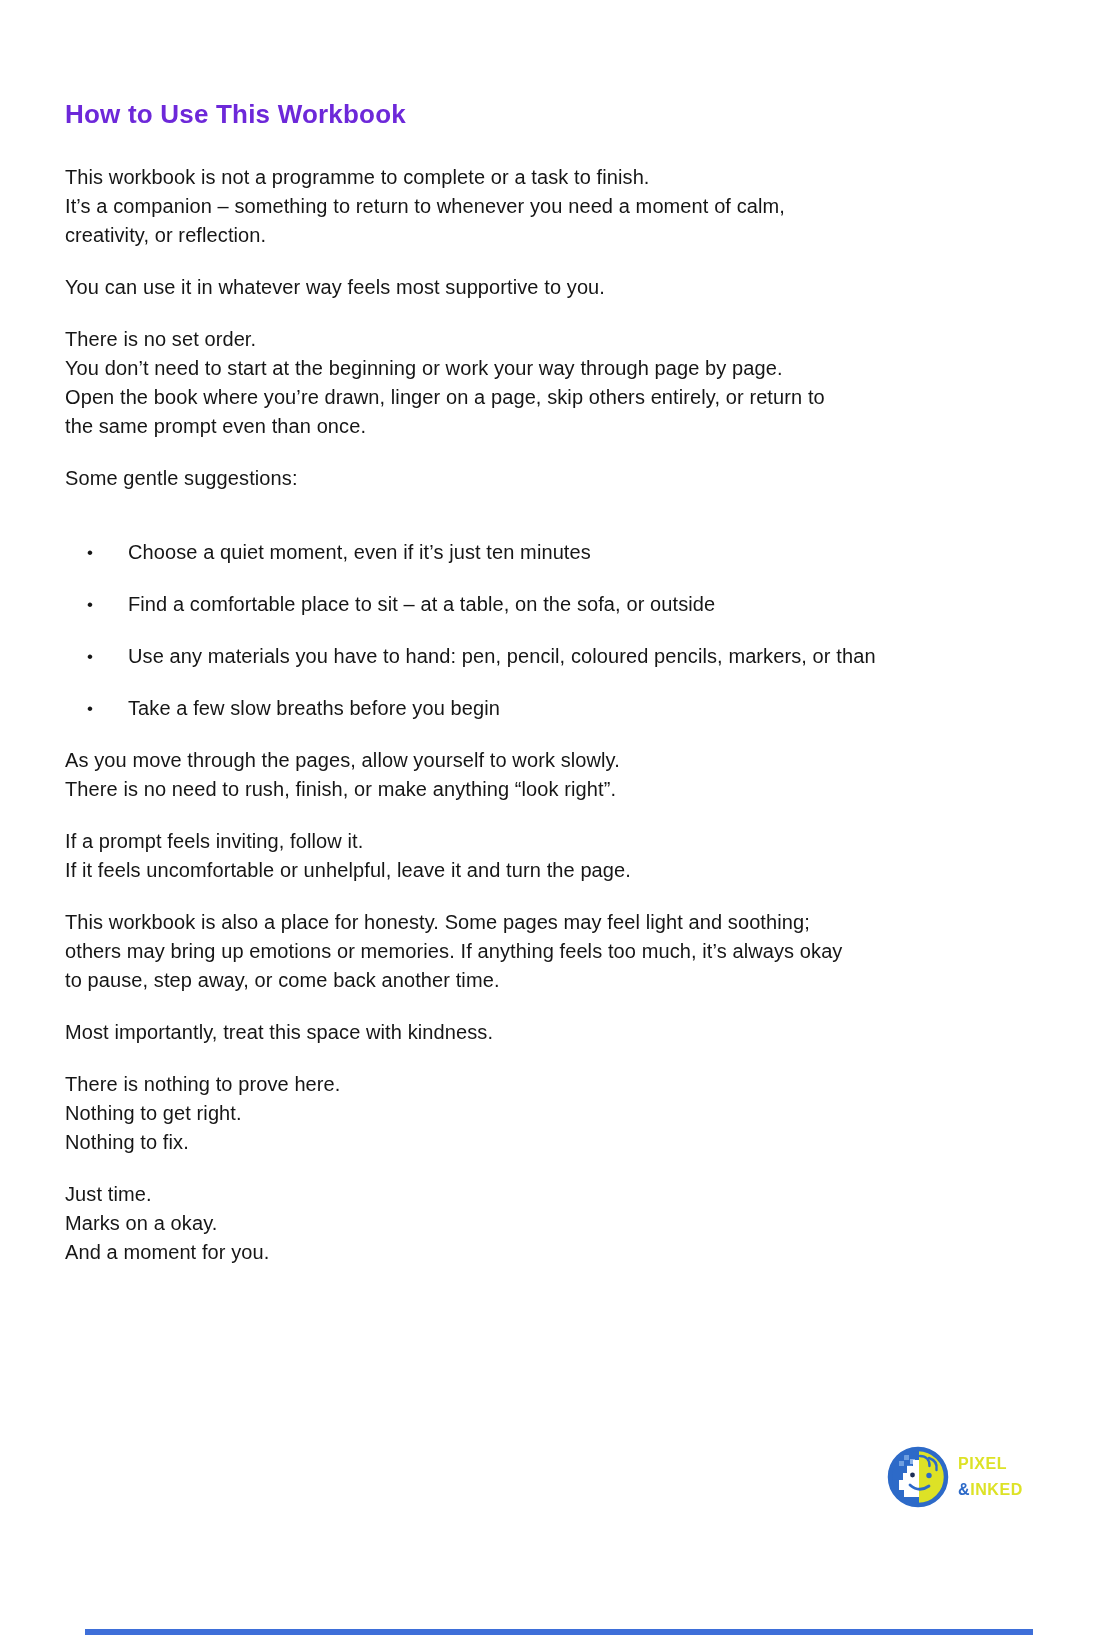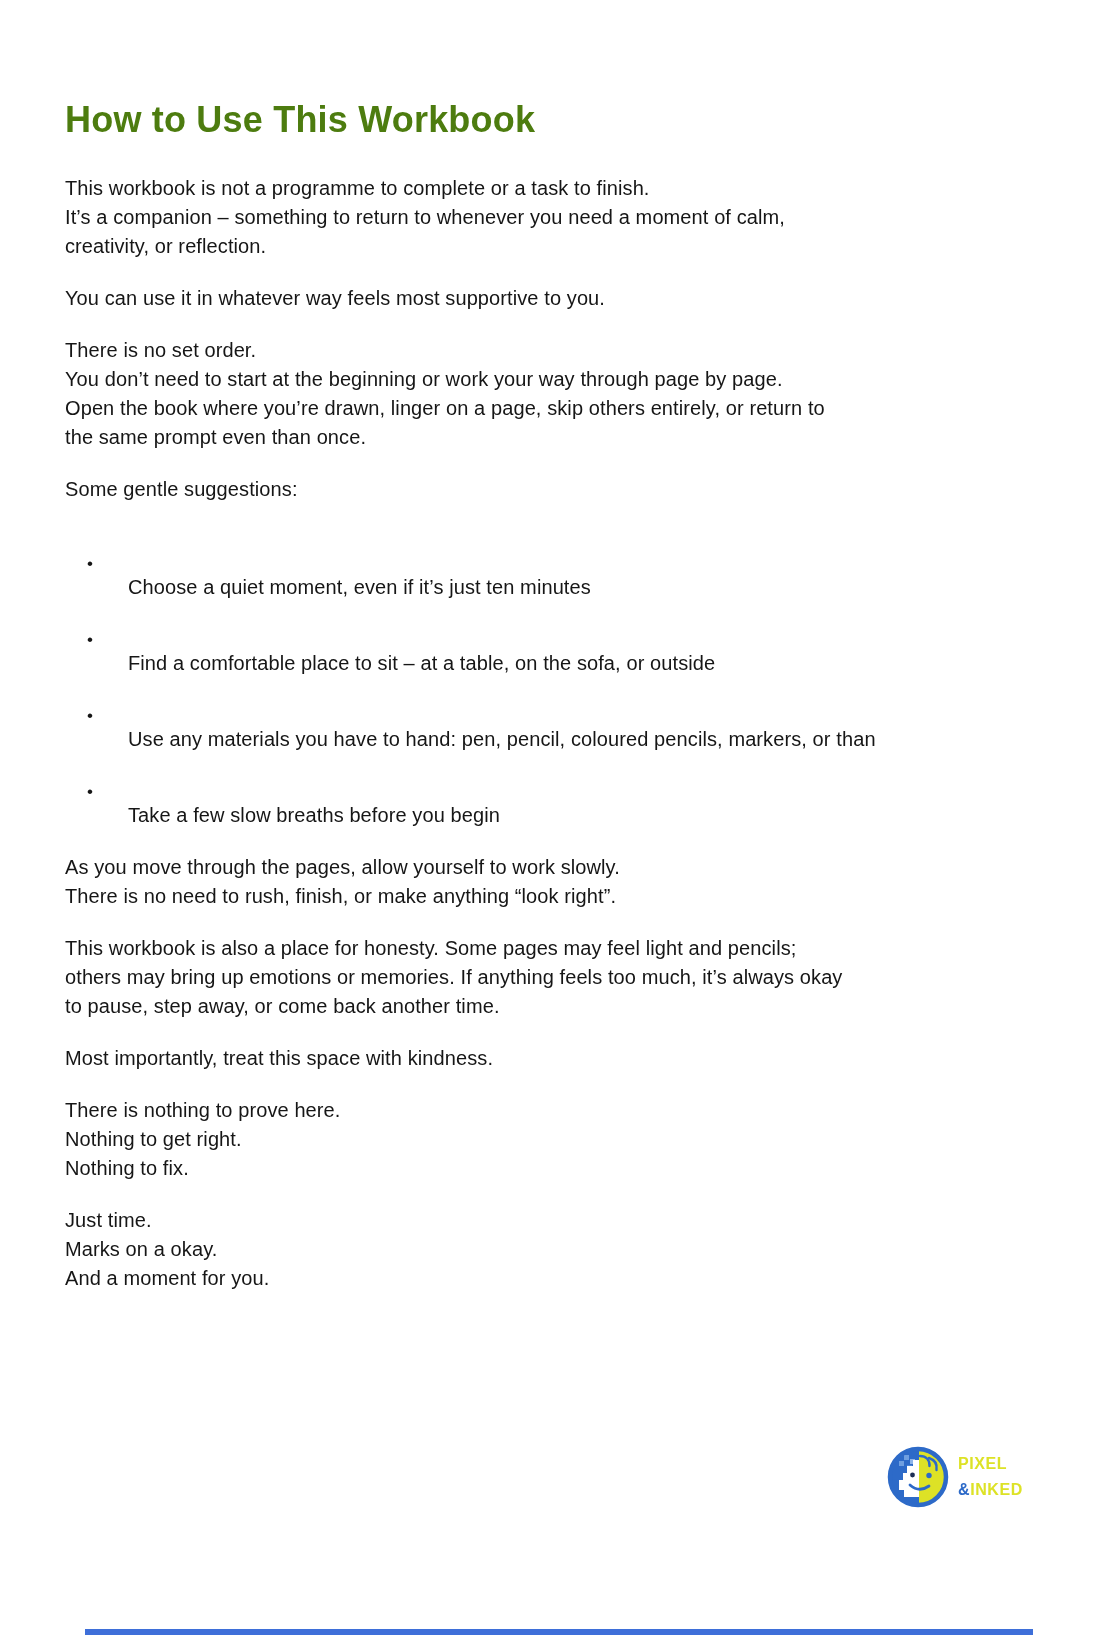--- a/index.html
+++ b/index.html
@@ -10,23 +10,23 @@
     overflow: hidden;
     font-family: "Liberation Sans", sans-serif;
     color: #161616;
   }
   .content {
     position: absolute;
     left: 65px; top: 99px;
     width: 1000px;
   }
   .doc-title {
-    font-size: 36px;
+    font-size: 26px;
     font-weight: 800;
-    color: #4d7c0f;
+    color: #6d28d9;
     letter-spacing: 0.2px;
     margin: 0 0 33px 0;
   }
   .para {
     font-size: 20px;
     line-height: 29px;
     font-weight: 500;
     letter-spacing: 0.1px;
     margin: 0 0 23px 0;
   }
@@ -43,21 +43,21 @@
     font-weight: 500;
     letter-spacing: 0.1px;
     margin: 0 0 23px 0;
   }
   .bullet-marker {
     flex: 0 0 63px;
     box-sizing: border-box;
     padding-left: 22px;
     font-size: 17px;
   }
-  .bullet-text { flex: 1 1 auto; margin-top: 24px; }
+  .bullet-text { flex: 1 1 auto; }
   .logo {
     position: absolute;
     left: 886px; top: 1445px;
     display: flex;
     align-items: center;
     gap: 8px;
   }
   .logo-mark { width: 64px; height: 64px; display: block; }
   .logo-text {
     font-weight: 800;
@@ -128,23 +128,27 @@
         <span class="line">Take a few slow breaths before you begin</span>
       </span>
     </li>
   </ul>
 
   <div class="para">
     <div class="line">As you move through the pages, allow yourself to work slowly.</div>
     <div class="line">There is no need to rush, finish, or make anything “look right”.</div>
   </div>
 
-
-  <div class="para">
-    <div class="line">This workbook is also a place for honesty. Some pages may feel light and pencils;</div>
+  <div class="para">
+    <div class="line">If a prompt feels inviting, follow it.</div>
+    <div class="line">If it feels uncomfortable or unhelpful, leave it and turn the page.</div>
+  </div>
+
+  <div class="para">
+    <div class="line">This workbook is also a place for honesty. Some pages may feel light and soothing;</div>
     <div class="line">others may bring up emotions or memories. If anything feels too much, it’s always okay</div>
     <div class="line">to pause, step away, or come back another time.</div>
   </div>
 
   <div class="para">
     <div class="line">Most importantly, treat this space with kindness.</div>
   </div>
 
   <div class="para">
     <div class="line">There is nothing to prove here.</div>

